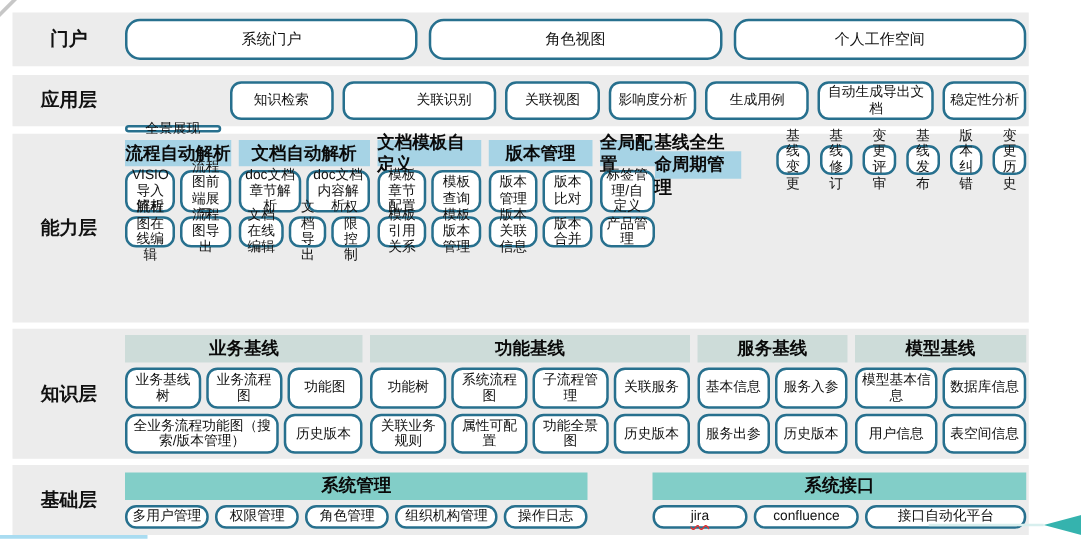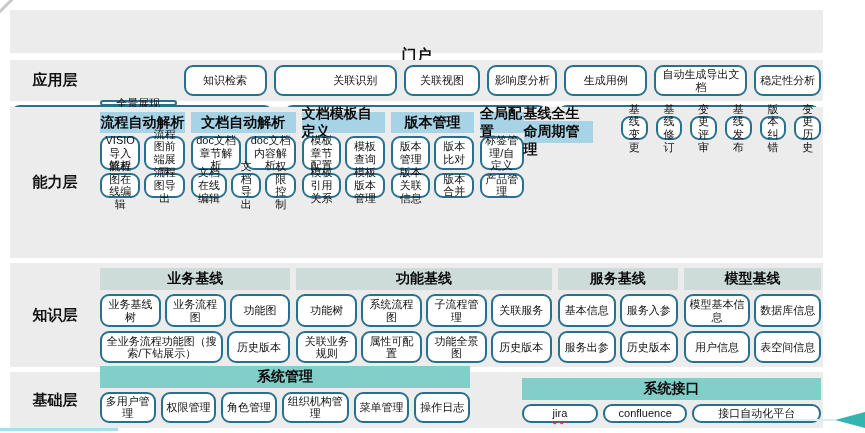--- a/index.html
+++ b/index.html
@@ -61,21 +61,21 @@
     border-top:8px solid transparent;border-bottom:8px solid transparent;
     border-right:30px solid #35b3ae;}
 </style>
 </head>
 <body>
 
 <div class="canvas">
 
   <div class="corner-sliver"></div>
 
-  <section class="band" style="top:10px;height:43px;flex-direction:column;">
+  <section class="band" style="top:10px;height:43px;">
     <div class="layer-label">门户</div>
     <div class="content portal-content">
       <div class="btn big">系统门户</div>
       <div class="btn big">角色视图</div>
       <div class="btn big">个人工作空间</div>
     </div>
   </section>
 
   <section class="band" style="top:60px;height:41px;">
     <div class="layer-label">应用层</div>
@@ -175,21 +175,21 @@
       <div class="kn-groups" style="flex:1;">
 
         <div class="group" style="flex:190 1 0;">
           <div class="hdr hdr-pale">业务基线</div>
           <div class="g-row r1">
             <div class="btn">业务基线树</div>
             <div class="btn">业务流程图</div>
             <div class="btn">功能图</div>
           </div>
           <div class="g-row r2">
-            <div class="btn" style="flex:2.15;">全业务流程功能图（搜索/下钻展示）</div>
+            <div class="btn" style="flex:2.15;">全业务流程功能图（搜索/版本管理）</div>
             <div class="btn">历史版本</div>
           </div>
         </div>
 
         <div class="group" style="flex:255 1 0;">
           <div class="hdr hdr-pale">功能基线</div>
           <div class="g-row r1">
             <div class="btn">功能树</div>
             <div class="btn">系统流程图</div>
             <div class="btn">子流程管理</div>
@@ -235,21 +235,20 @@
     <div class="layer-label">基础层</div>
     <div class="content fd-content">
 
       <div class="fd-group" style="flex:0 0 370px;">
         <div class="hdr hdr-teal">系统管理</div>
         <div class="g-row">
           <div class="btn">多用户管理</div>
           <div class="btn">权限管理</div>
           <div class="btn">角色管理</div>
           <div class="btn" style="flex:1.25;">组织机构管理</div>
-          <div class="btn">菜单管理</div>
           <div class="btn">操作日志</div>
         </div>
       </div>
 
       <div class="fd-group" style="flex:1;margin-left:52px;">
         <div class="hdr hdr-teal">系统接口</div>
         <div class="g-row">
           <div class="btn" style="flex:0.75;">
               <span class="jira-underline">jira</span>
             </div>

